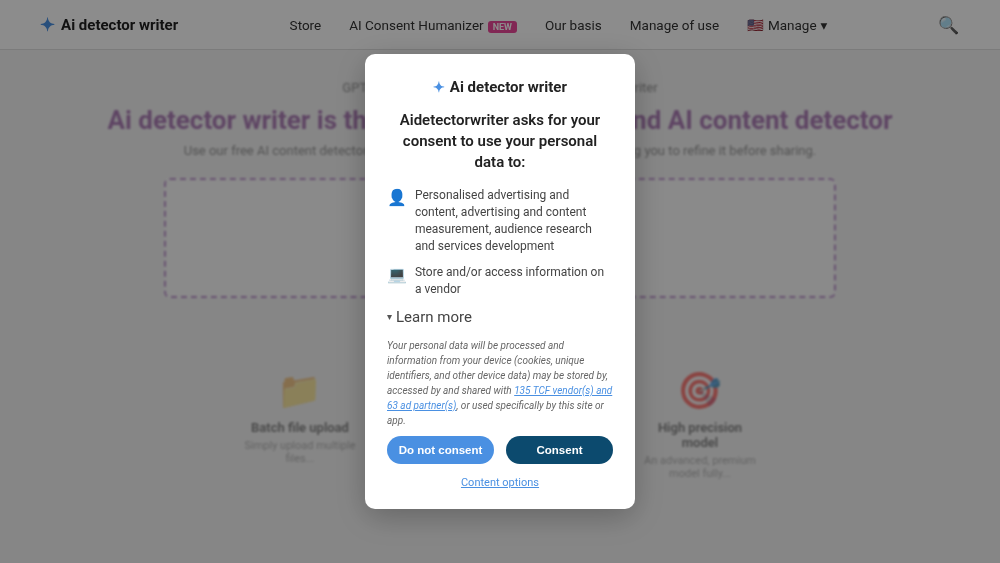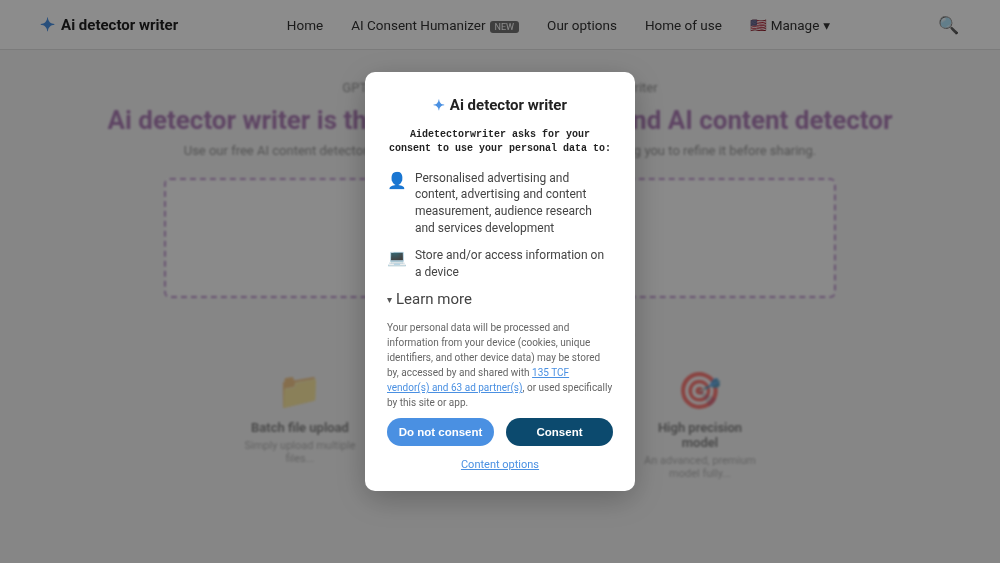--- a/index.html
+++ b/index.html
@@ -39,27 +39,27 @@
       align-items: center;
       gap: 28px;
       list-style: none;
     }
     .nav-links li a {
       text-decoration: none;
       color: #333;
       font-size: 13.5px;
     }
     .nav-badge {
-      background: #737373;
+      background: #ec4899;
       color: #fff;
       font-size: 9px;
       padding: 1px 5px;
       border-radius: 3px;
       margin-left: 4px;
-      font-weight: 400;
+      font-weight: 700;
       text-transform: uppercase;
     }
     .nav-lang {
       display: flex;
       align-items: center;
       gap: 4px;
       font-size: 13.5px;
       color: #333;
       cursor: pointer;
     }
@@ -166,26 +166,25 @@
       align-items: center;
       justify-content: center;
       gap: 5px;
     }
     .modal-logo .star {
       color: #4a90e2;
       font-size: 14px;
     }
     .modal-title {
       text-align: center;
-      font-size: 10px;
+      font-size: 15px;
       font-weight: 600;
       color: #222;
       margin-bottom: 14px;
       line-height: 1.4;
-      font-family: Liberation Mono, monospace;
     }
     .consent-item {
       display: flex;
       align-items: flex-start;
       gap: 8px;
       margin-bottom: 10px;
     }
     .consent-icon {
       font-size: 16px;
       flex-shrink: 0;
@@ -210,20 +209,21 @@
     }
     .learn-more-text {
       font-size: 15px;
       color: #444;
     }
     .modal-body-text {
       font-size: 10px;
       color: #666;
       line-height: 1.5;
       margin-bottom: 8px;
+      font-style: italic;
     }
     .modal-body-text a {
       color: #4a90e2;
       text-decoration: underline;
     }
     .modal-body-text2 {
       font-size: 10px;
       color: #666;
       line-height: 1.5;
       margin-bottom: 14px;
@@ -265,26 +265,26 @@
   </style>
 </head>
 <body>
 
 <nav class="navbar">
   <div class="nav-logo">
     <span class="logo-icon">✦</span>
     <span>Ai detector writer</span>
   </div>
   <ul class="nav-links">
-    <li><a>Home</a></li>
+    <li><a>Store</a></li>
     <li>
       <a><span>AI Consent Humanizer</span><span class="nav-badge">NEW</span></a>
     </li>
-    <li><a>Our options</a></li>
-    <li><a>Home of use</a></li>
+    <li><a>Our basis</a></li>
+    <li><a>Manage of use</a></li>
     <li class="nav-lang">
       <span>🇺🇸</span>
       <span>Manage</span>
       <span>▾</span>
     </li>
   </ul>
   <span class="nav-search">🔍</span>
 </nav>
 
 <div class="main-content">
@@ -324,21 +324,21 @@
 
     <div class="modal-title">Aidetectorwriter asks for your consent to use your personal data to:</div>
 
     <div class="consent-item">
       <span class="consent-icon">👤</span>
       <span class="consent-text">Personalised advertising and content, advertising and content measurement, audience research and services development</span>
     </div>
 
     <div class="consent-item">
       <span class="consent-icon">💻</span>
-      <span class="consent-text">Store and/or access information on a device</span>
+      <span class="consent-text">Store and/or access information on a vendor</span>
     </div>
 
     <div class="learn-more-row">
       <span class="chevron">▾</span>
       <span class="learn-more-text">Learn more</span>
     </div>
 
     <p class="modal-body-text">Your personal data will be processed and information from your device (cookies, unique identifiers, and other device data) may be stored by, accessed by and shared with <a>135 TCF vendor(s) and 63 ad partner(s)</a>, or used specifically by this site or app.</p>
 
 

